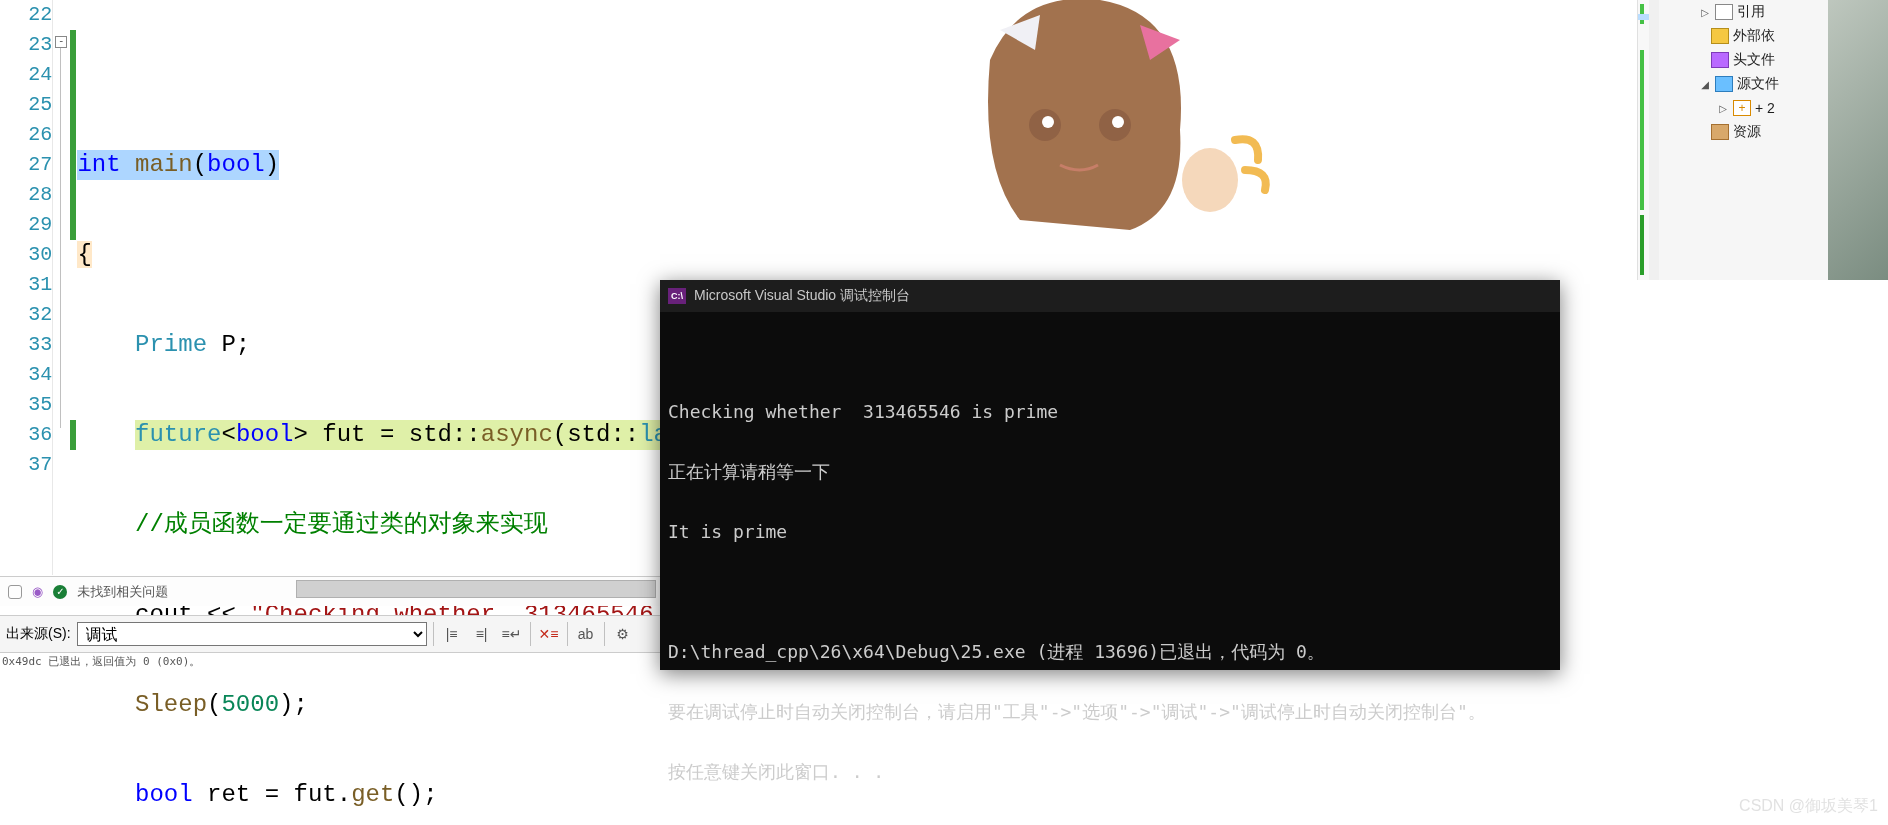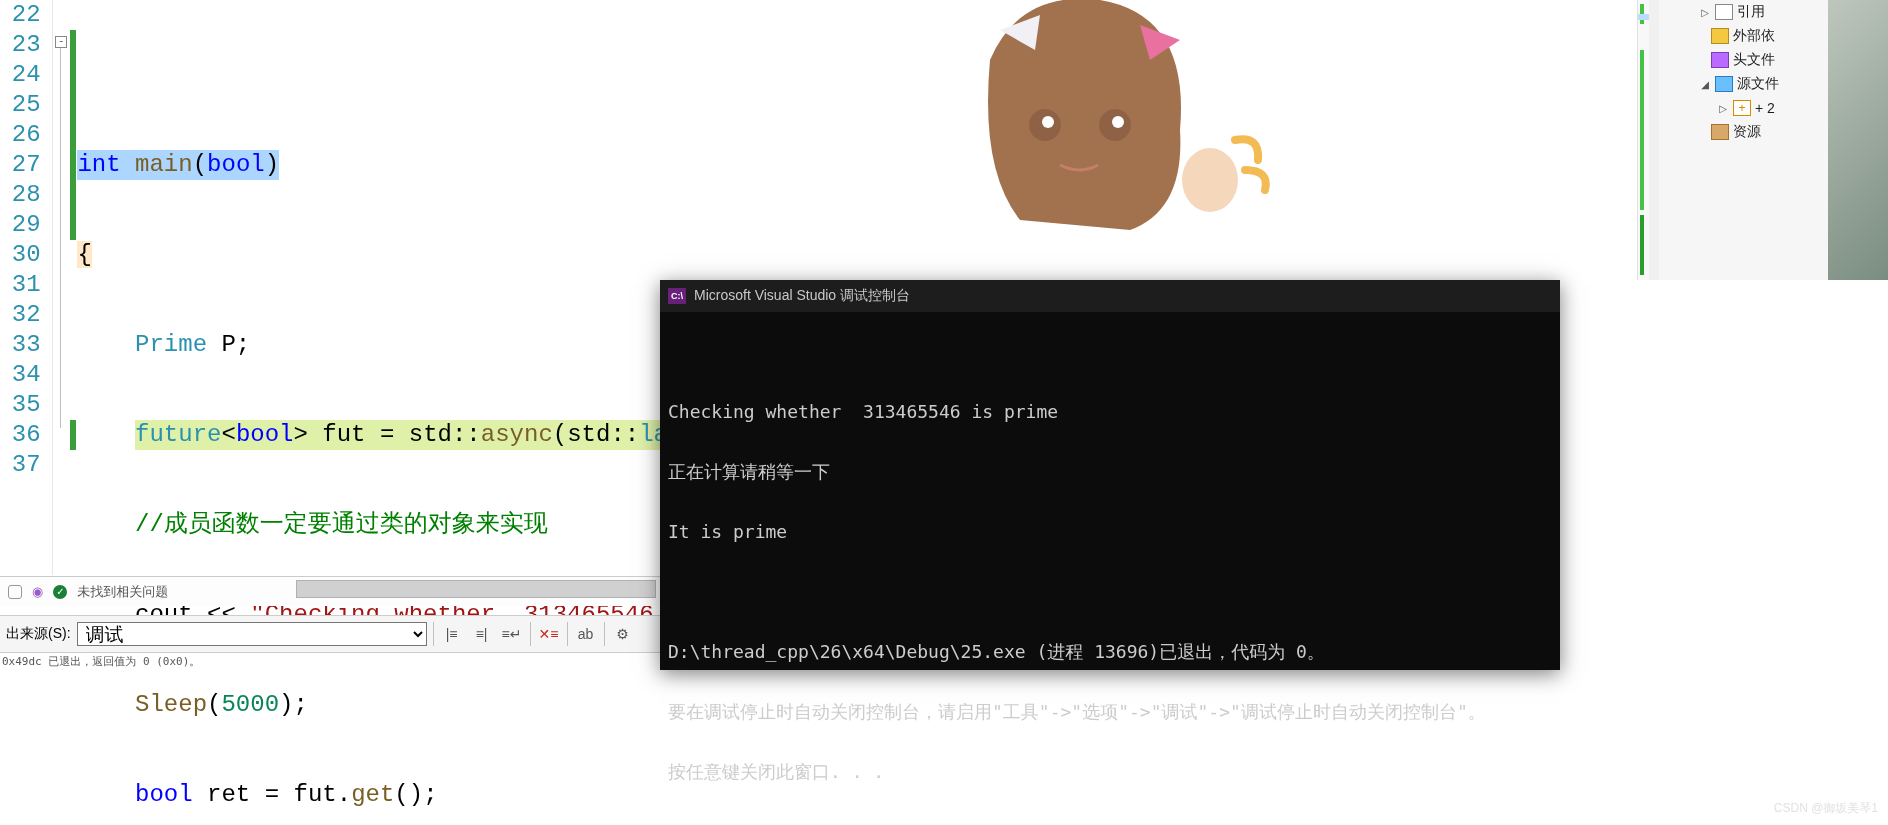--- a/index.html
+++ b/index.html
@@ -16,22 +16,22 @@
       left: 0;
       top: 0;
       width: 1345px;
       height: 575px;
       background: #fff;
       display: flex;
     }
     .gutter {
       width: 58px;
       background: #fff;
-      font-size: 24px;
-      text-align: center;
+      font-size: 20px;
+      text-align: right;
       padding-right: 0;
       color: #2b91af;
       line-height: 30px;
       border-right: 1px solid #e8e8e8;
     }
     .gutter-line { height: 30px; }
     .collapse-col {
       width: 18px;
       background: #fff;
       position: relative;
@@ -146,21 +146,21 @@
       font-family: "Microsoft YaHei", sans-serif;
       color: #000;
       padding-left: 6px;
       gap: 6px;
     }
     .filter-select {
       width: 350px;
       height: 24px;
       border: 1px solid #767676;
       background: #fff;
-      font-size: 19px;
+      font-size: 16px;
       padding: 0 4px;
     }
     .filter-sep {
       width: 1px; height: 24px;
       background: #c0c0c0;
     }
     .filter-icon {
       width: 24px; height: 20px;
       display: inline-flex;
       align-items: center;
@@ -293,21 +293,21 @@
       width: 60px;
       height: 280px;
       background: linear-gradient(135deg, rgba(60,90,60,0.3) 0%, rgba(40,70,50,0.6) 100%);
       pointer-events: none;
     }
     
     .watermark {
       position: absolute;
       right: 10px;
       bottom: 8px;
-      font-size: 12px;
+      font-size: 16px;
       color: rgba(200,200,200,0.55);
       font-family: "Microsoft YaHei", sans-serif;
       z-index: 100;
     }
     
     .anime-bg {
       position: absolute;
       left: 840px;
       top: -30px;
       width: 450px;

